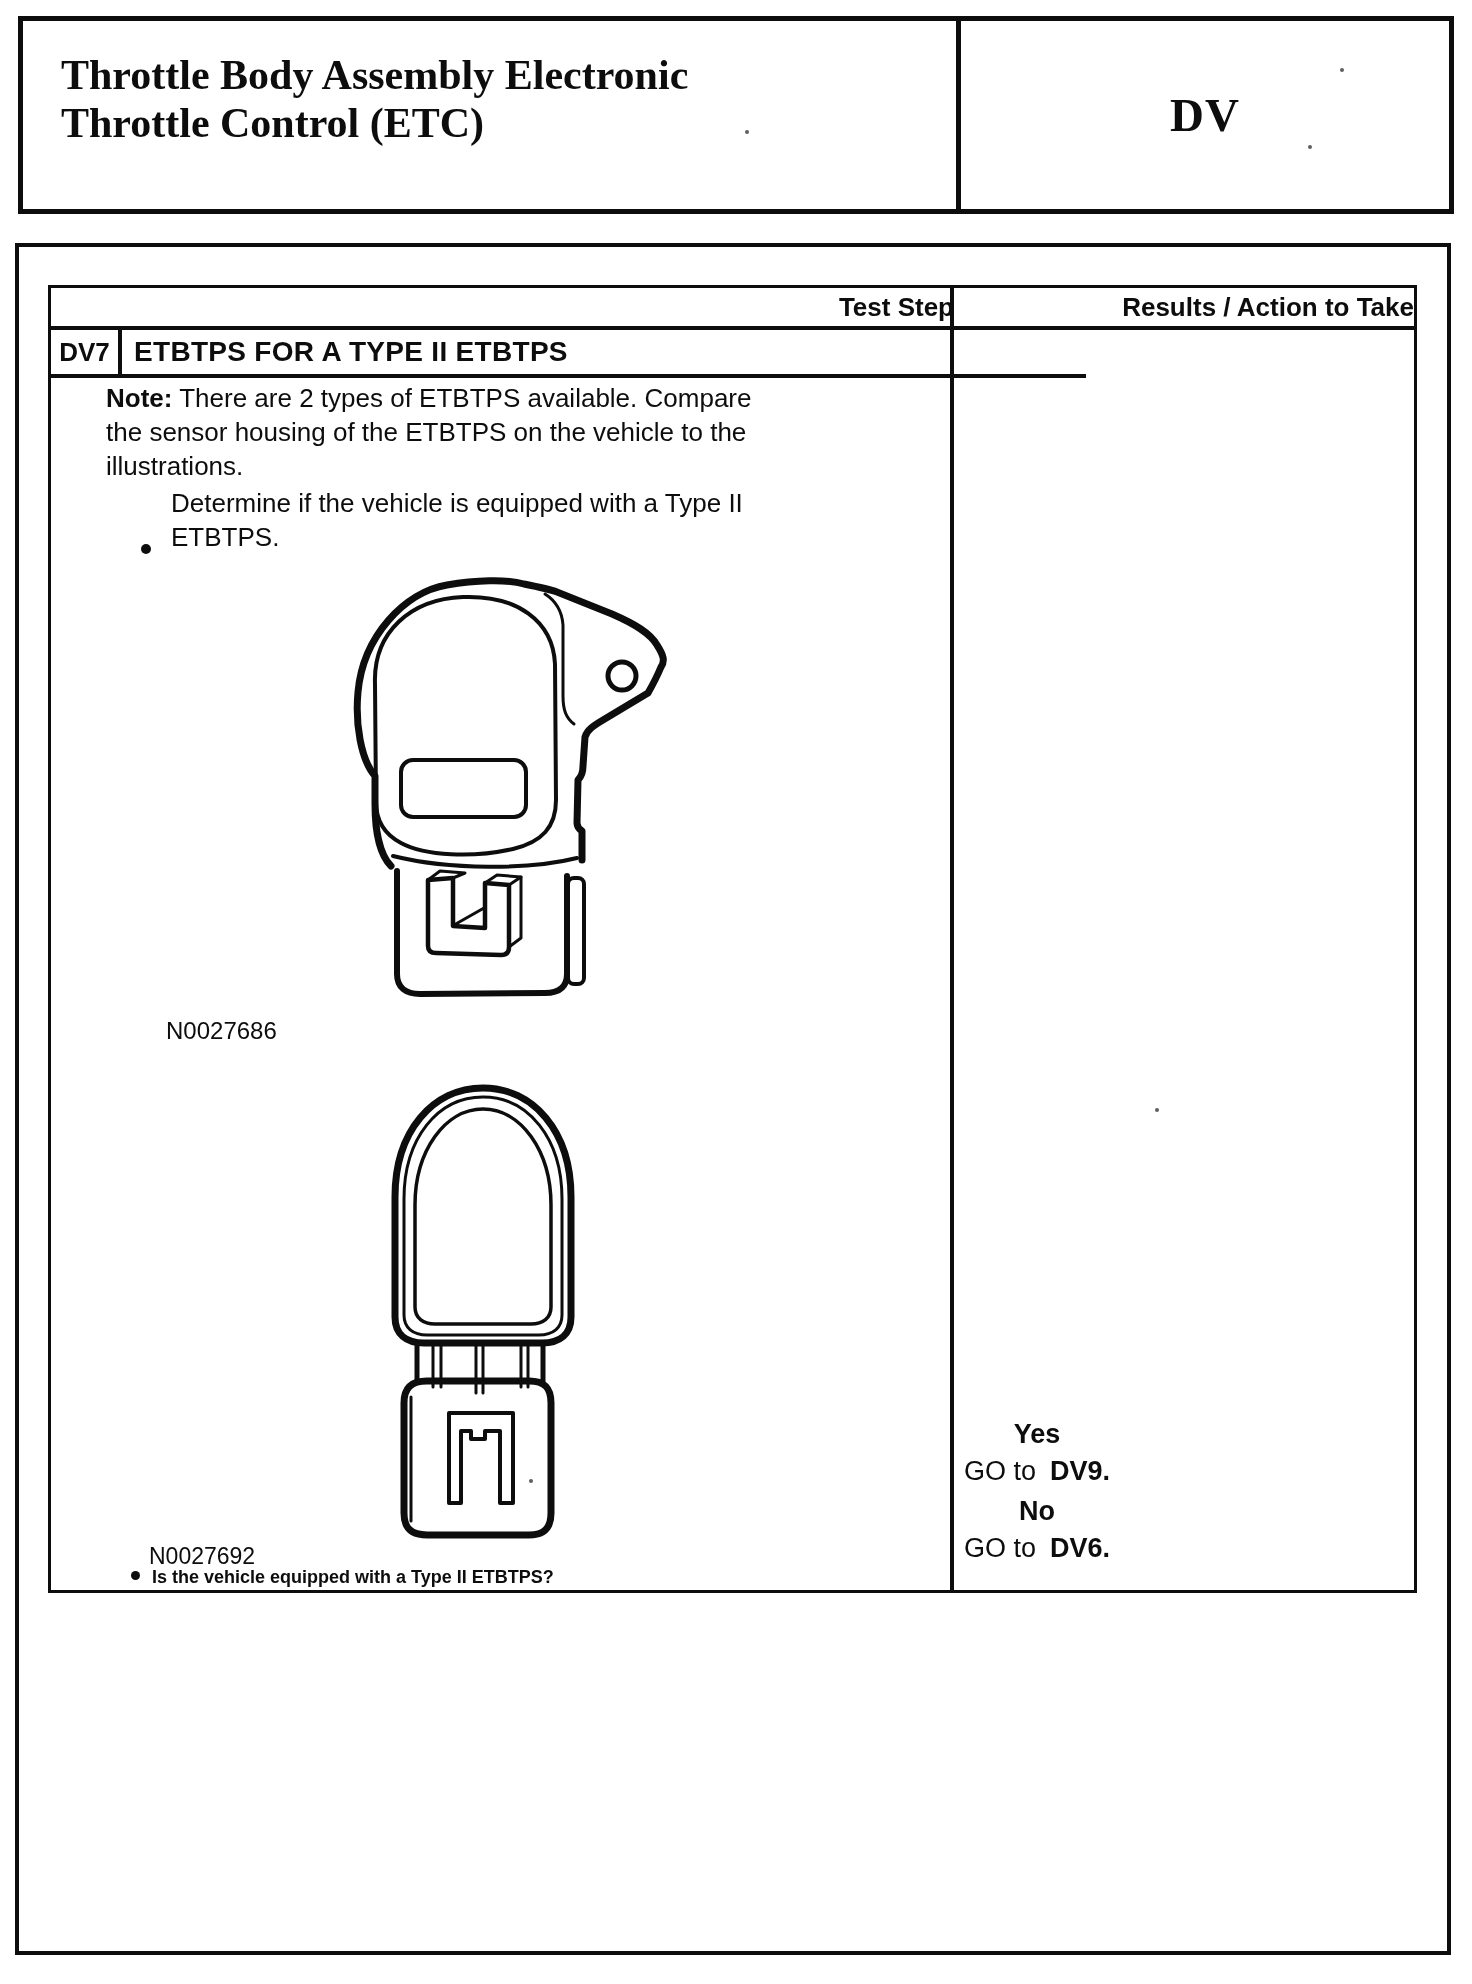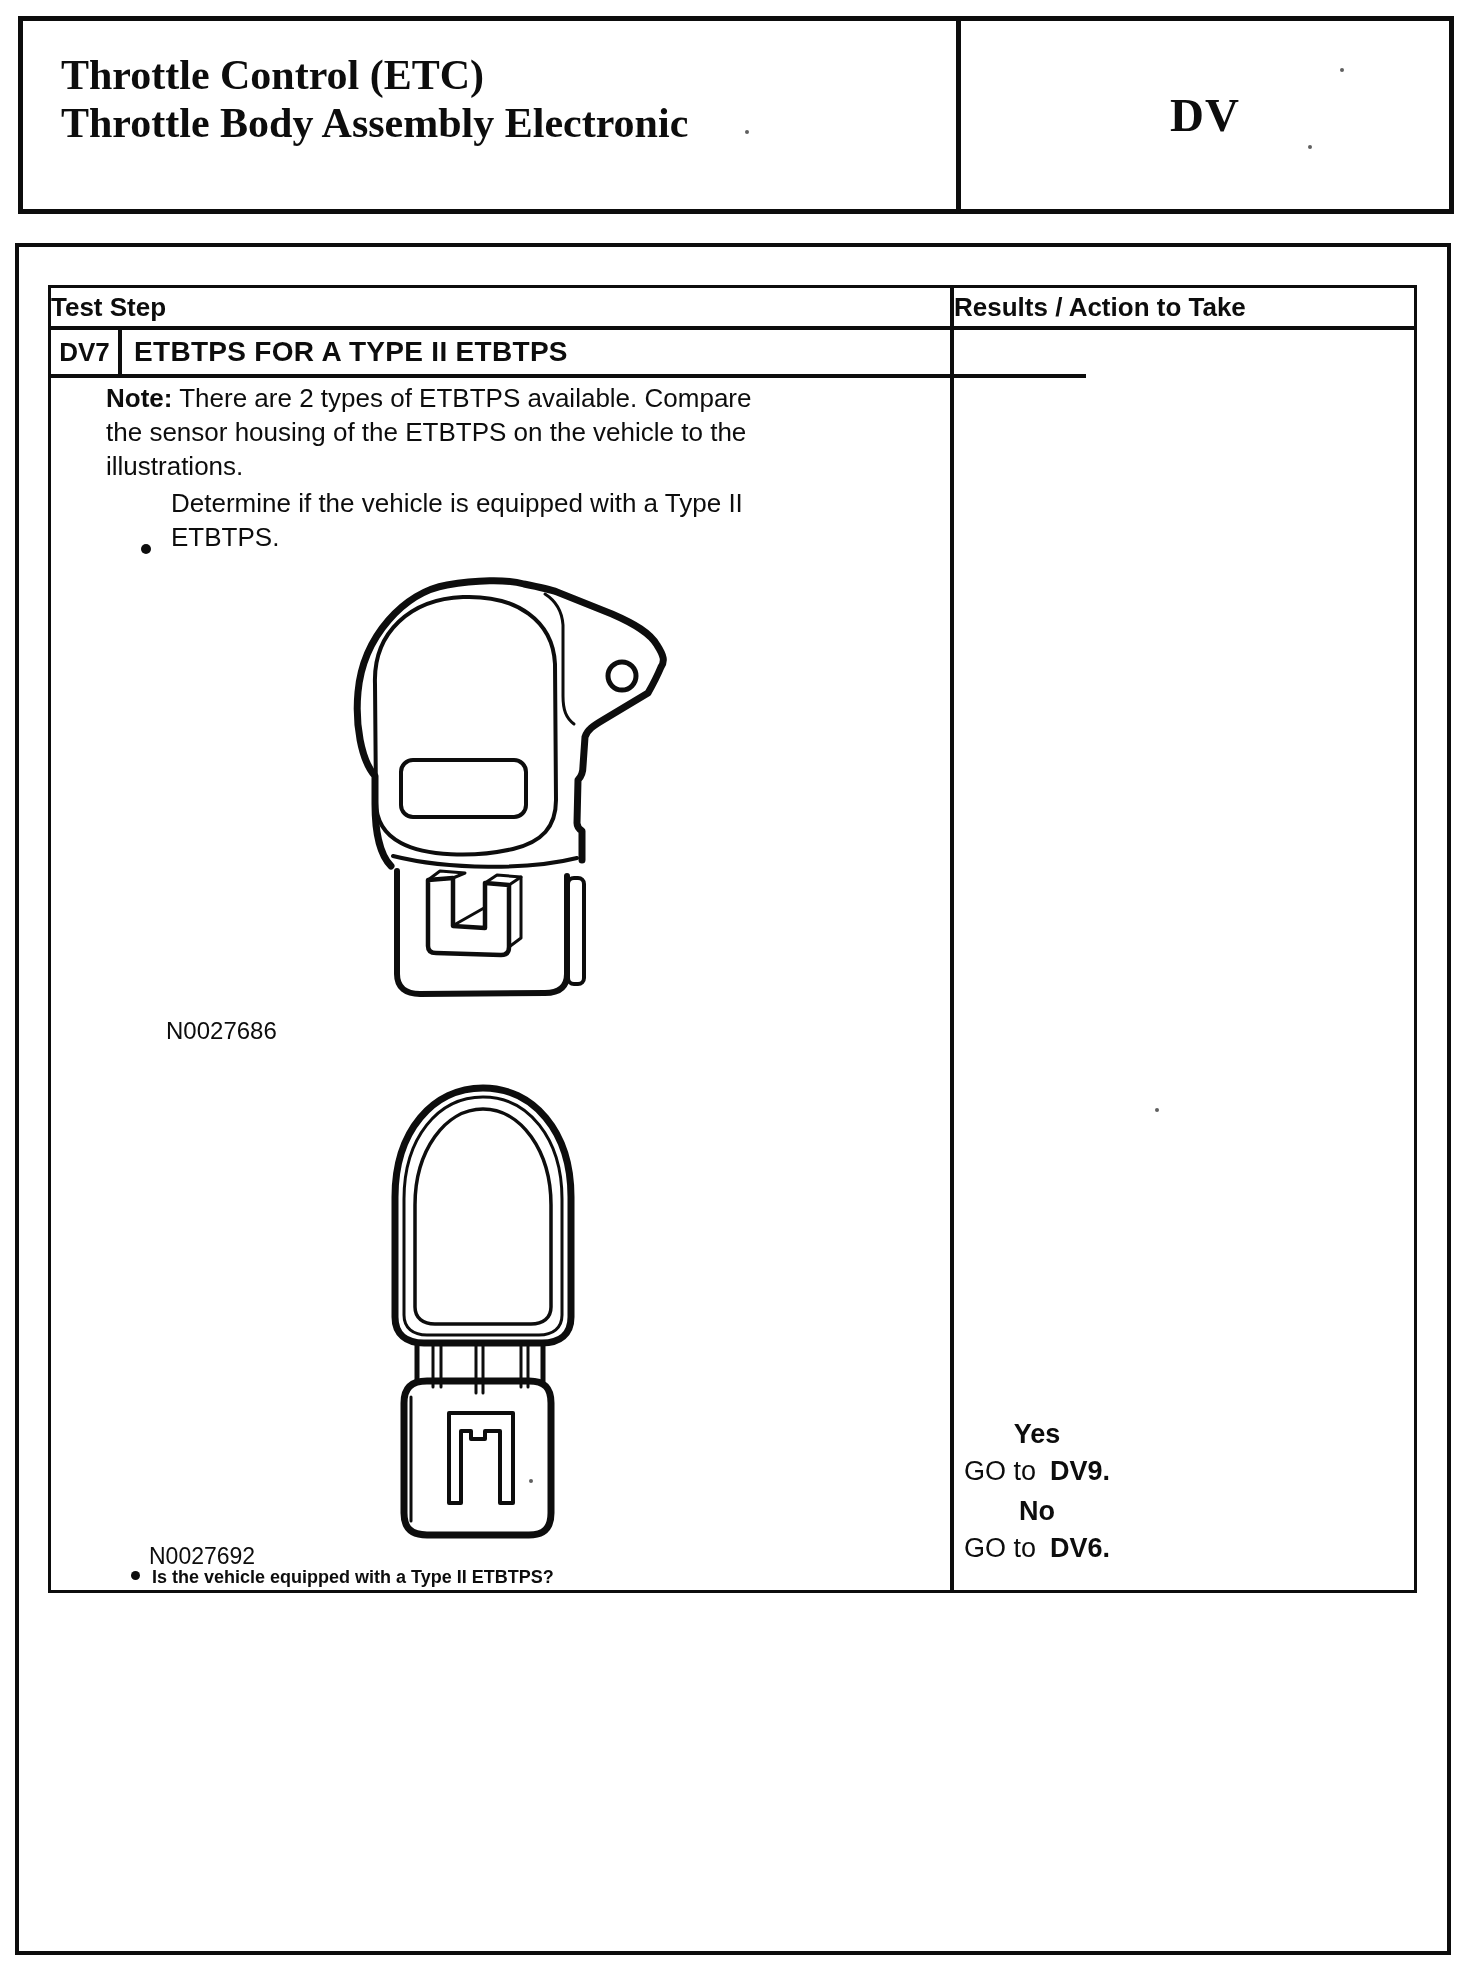--- a/index.html
+++ b/index.html
@@ -42,21 +42,21 @@
     border:3px solid #0d0d0d;box-sizing:content-box;
   }
   .col-divider{
     position:absolute;left:899px;top:0;bottom:0;width:4px;background:#0d0d0d;
   }
   .table-header-row{
     position:absolute;left:0;top:0;width:100%;height:38px;
     border-bottom:4px solid #0d0d0d;display:flex;
   }
   .th-cell{
-    font-weight:bold;font-size:26px;line-height:38px;text-align:left;
+    font-weight:bold;font-size:26px;line-height:38px;text-align:right;
   }
   .th-left{width:903px;}
   .th-right{flex:1;}
   .step-row{
     position:absolute;left:0;top:42px;width:1035px;height:44px;
     border-bottom:4px solid #0d0d0d;display:flex;
   }
   .step-id-cell{
     width:67px;border-right:4px solid #0d0d0d;
     font-weight:bold;font-size:26px;line-height:44px;text-align:center;
@@ -109,22 +109,22 @@
   
   .speck{position:absolute;width:4px;height:4px;border-radius:50%;background:#2a2a2a;opacity:.75;}
 </style>
 </head>
 <body>
 
 <div class="page">
 
   <div class="header-box">
     <div class="header-title-cell">
+      <div class="title-line">Throttle Body Assembly Electronic</div>
       <div class="title-line">Throttle Control (ETC)</div>
-      <div class="title-line">Throttle Body Assembly Electronic</div>
     </div>
     <div class="header-code-cell">
       <span class="header-code">DV</span>
     </div>
   </div>
 
   <div class="outer-box"></div>
 
   <div class="test-table">
     <div class="col-divider"></div>

